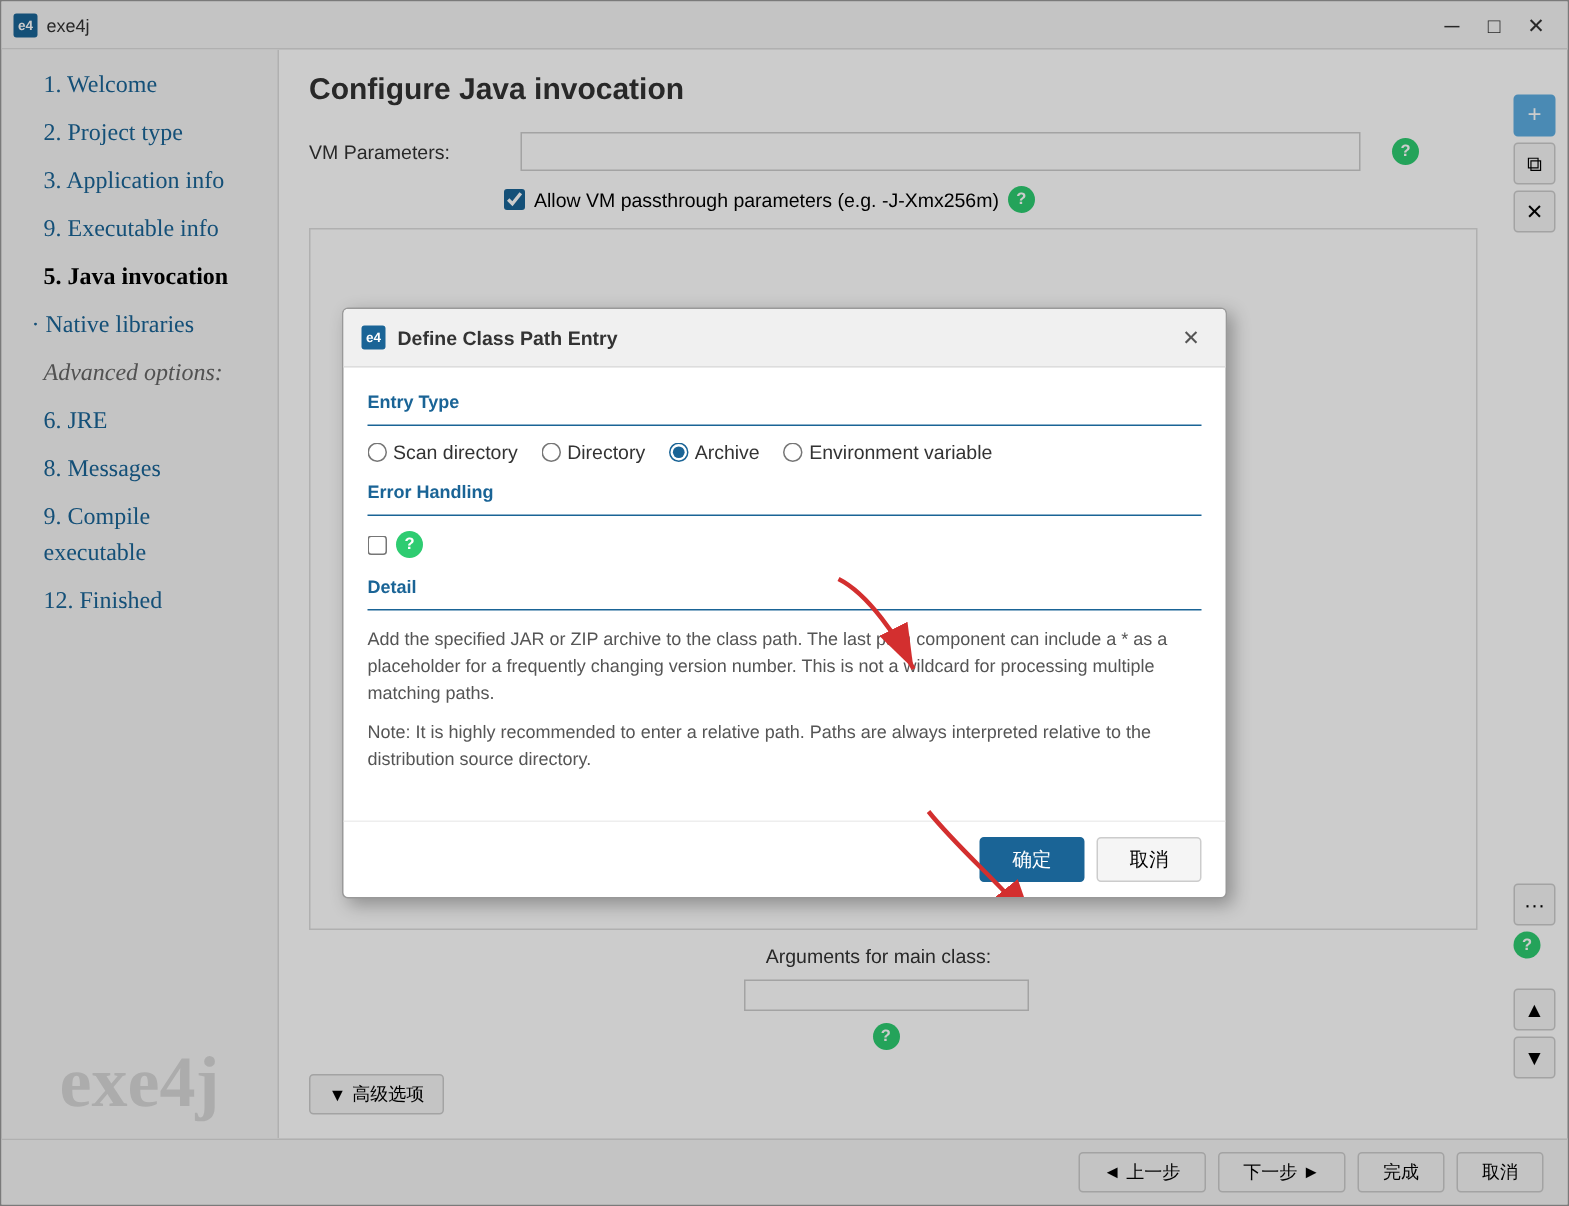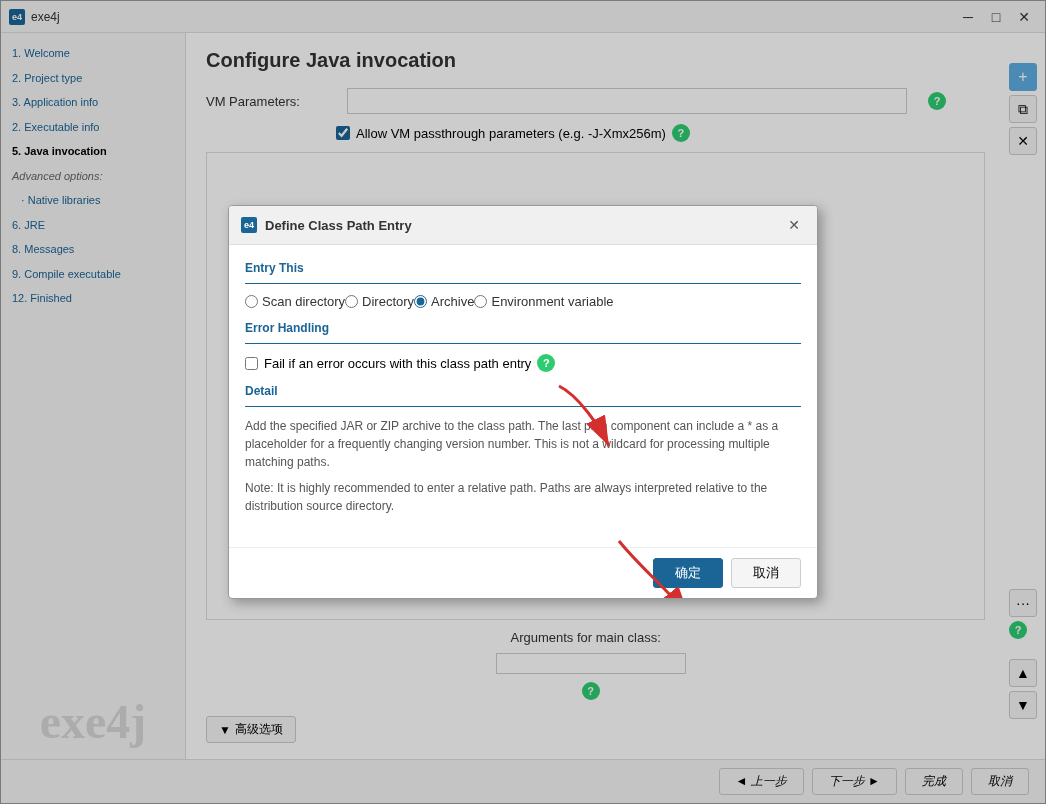--- a/index.html
+++ b/index.html
@@ -82,25 +82,26 @@
     
     .sidebar {
       width: 185px;
       background: #f5f5f5;
       border-right: 1px solid #ddd;
       padding: 8px 0;
       overflow-y: auto;
       position: relative;
     }
     .sidebar-item {
-      padding: 4px 11px;
-      cursor: pointer;
-      font-size: 11px;
+      padding: 4px 28px;
+      cursor: pointer;
+      font-size: 16px;
       color: #1a6496;
       line-height: 1.5;
+      font-family: Liberation Serif, serif;
     }
     .sidebar-item.active {
       color: #000;
       font-weight: bold;
     }
     .sidebar-item.label {
       color: #666;
       font-style: italic;
       cursor: default;
     }
@@ -210,21 +211,20 @@
     .nav-btn {
       padding: 4px 16px;
       border: 1px solid #ccc;
       background: #f5f5f5;
       cursor: pointer;
       font-size: 12px;
       border-radius: 3px;
       display: flex;
       align-items: center;
       gap: 4px;
-      font-style: italic;
     }
 
     
     .dialog-overlay {
       position: absolute;
       top: 0; left: 0; right: 0; bottom: 0;
       background: rgba(0,0,0,0.2);
       display: flex;
       align-items: center;
       justify-content: center;
@@ -295,20 +295,21 @@
     }
     .section-divider {
       border: none;
       border-top: 1px solid #1a6496;
       margin-bottom: 10px;
     }
 
     .radio-row {
       display: flex;
       align-items: center;
+      gap: 16px;
       margin-bottom: 12px;
     }
     .radio-option {
       display: flex;
       align-items: center;
       gap: 4px;
       font-size: 13px;
       color: #333;
       cursor: pointer;
     }
@@ -446,24 +447,24 @@
       <button class="title-btn close">✕</button>
     </div>
   </div>
 
   <div class="content-area">
 
     <div class="sidebar">
       <div class="sidebar-item">1. Welcome</div>
       <div class="sidebar-item">2. Project type</div>
       <div class="sidebar-item">3. Application info</div>
-      <div class="sidebar-item">2. Executable info</div>
+      <div class="sidebar-item">9. Executable info</div>
       <div class="sidebar-item active">5. Java invocation</div>
+      <div class="sidebar-item sub">· Native libraries</div>
       <div class="sidebar-item label">Advanced options:</div>
-      <div class="sidebar-item sub">· Native libraries</div>
       <div class="sidebar-item">6. JRE</div>
       <div class="sidebar-item">8. Messages</div>
       <div class="sidebar-item">9. Compile executable</div>
       <div class="sidebar-item">12. Finished</div>
 
       <div class="sidebar-watermark">exe4j</div>
     </div>
 
     <div class="main-panel" style="position:relative;">
 
@@ -529,21 +530,21 @@
     <div class="dialog-title-bar">
       <div class="dialog-title-left">
         <div class="dialog-icon">e4</div>
         <span>Define Class Path Entry</span>
       </div>
       <button class="dialog-close-btn">✕</button>
     </div>
 
     <div class="dialog-body">
 
-      <div class="section-label">Entry This</div>
+      <div class="section-label">Entry Type</div>
       <hr class="section-divider">
 
       <div class="radio-row">
         <label class="radio-option">
           <input type="radio" name="entry_type" style="">
           <span>Scan directory</span>
         </label>
         <label class="radio-option">
           <input type="radio" name="entry_type" style="">
           <span>Directory</span>
@@ -556,21 +557,20 @@
           <input type="radio" name="entry_type" style="">
           <span>Environment variable</span>
         </label>
       </div>
 
       <div class="error-section">
         <div class="section-label">Error Handling</div>
         <hr class="section-divider">
         <div class="error-checkbox-row">
           <input type="checkbox" style="">
-          <span>Fail if an error occurs with this class path entry</span>
           <div class="help-icon">?</div>
         </div>
       </div>
 
       <div class="detail-section">
         <div class="section-label">Detail</div>
         <hr class="section-divider">
 
         <p class="info-text">Add the specified JAR or ZIP archive to the class path. The last path component can include a * as a placeholder for a frequently changing version number. This is not a wildcard for processing multiple matching paths.</p>
         <p class="info-text">Note: It is highly recommended to enter a relative path. Paths are always interpreted relative to the distribution source directory.</p>

